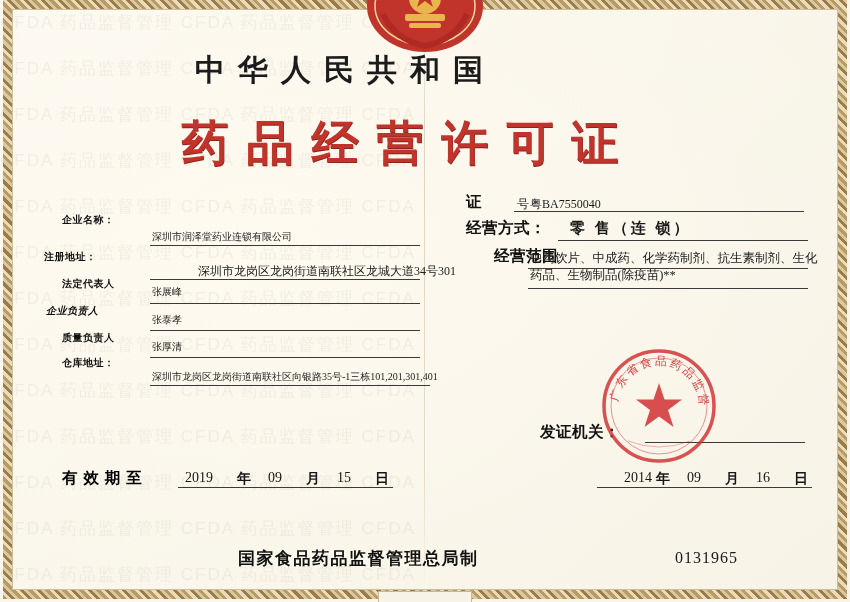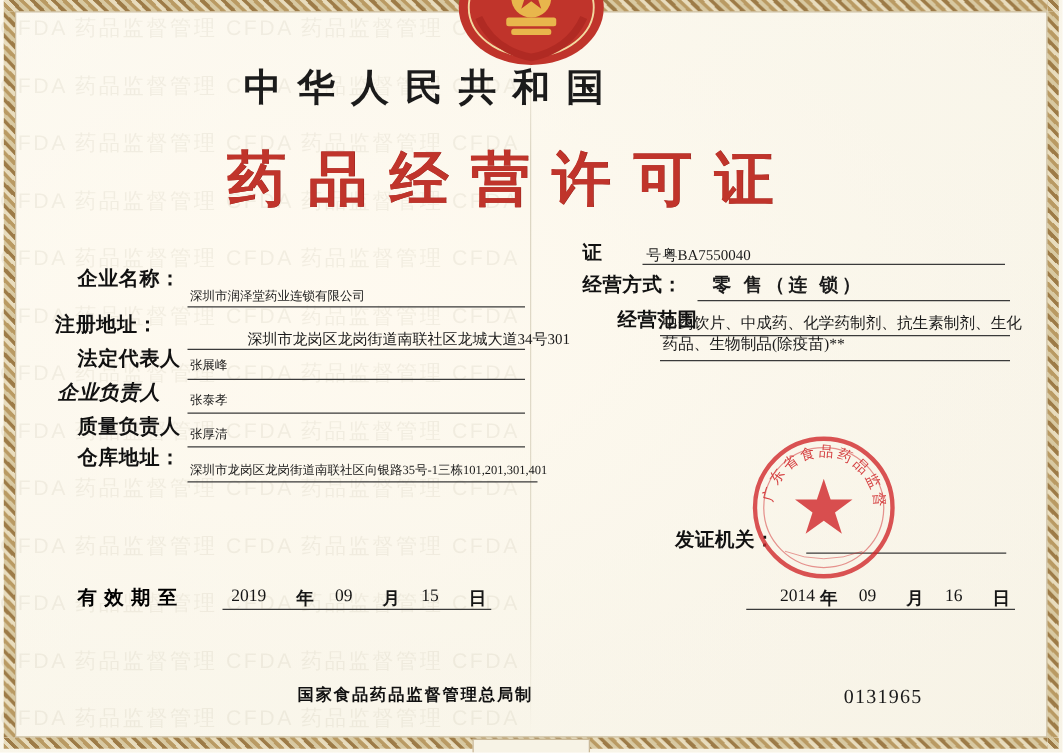--- a/index.html
+++ b/index.html
@@ -103,21 +103,21 @@
     text-indent: 18px;
     font-weight: bold;
     color: #c0342b;
     font-family: "Liberation Serif", serif;
     text-shadow: 0.5px 0.5px 0 #8e231d;
     padding-left: 16px;
   }
   .f-label {
     position: absolute;
     font-weight: bold;
-    font-size: 16px;
+    font-size: 10px;
     color: #111;
     letter-spacing: 0.5px;
     white-space: nowrap;
   }
   .f-value {
     position: absolute;
     font-size: 10px;
     color: #1a1a1a;
     white-space: nowrap;
     font-family: "Liberation Serif", serif;
@@ -189,21 +189,21 @@
     position: absolute;
     border-bottom: 1px solid #3a3a3a;
     height: 0;
   }
 
   
   .footer-issuer {
     position: absolute;
     top: 547px;
     left: 238px;
-    font-size: 13px;
+    font-size: 17px;
     font-weight: bold;
     letter-spacing: 1.5px;
     color: #111;
     text-align: right;
   }
   .footer-serial {
     position: absolute;
     top: 549px;
     left: 675px;
     font-size: 16px;

